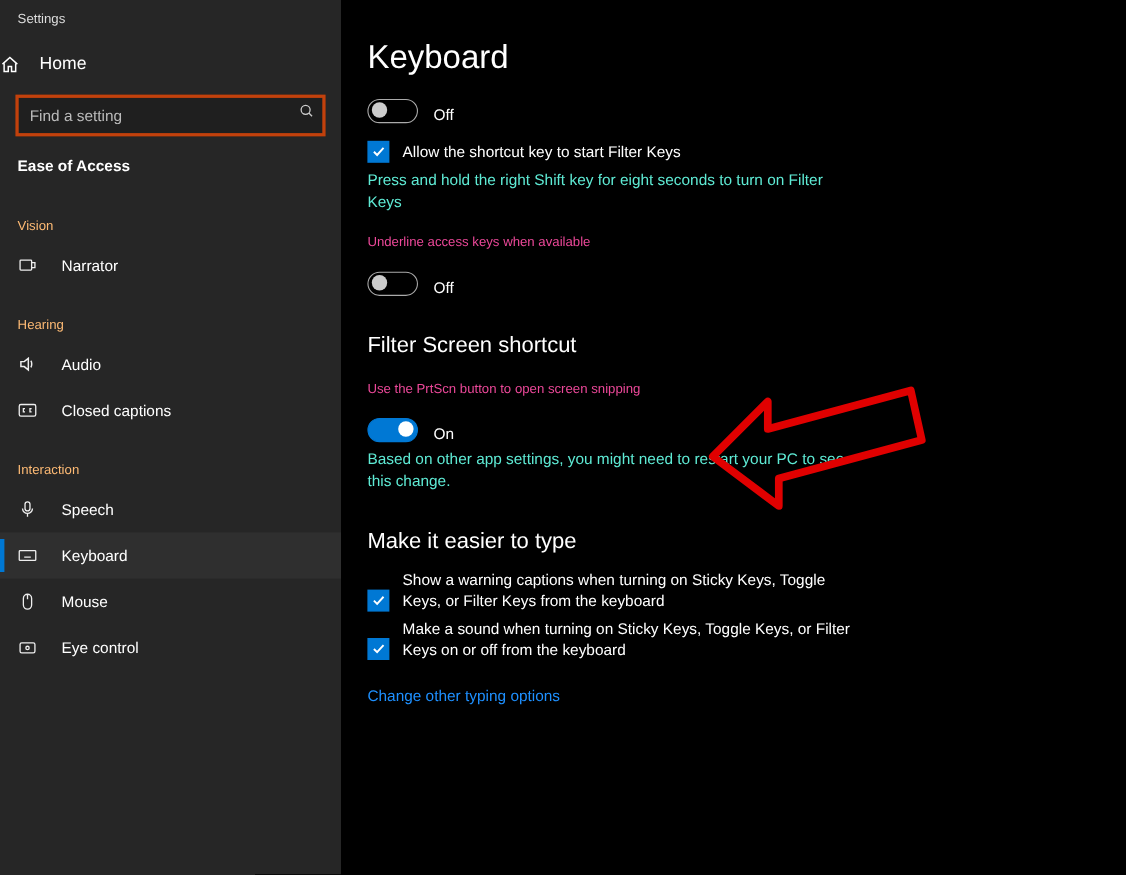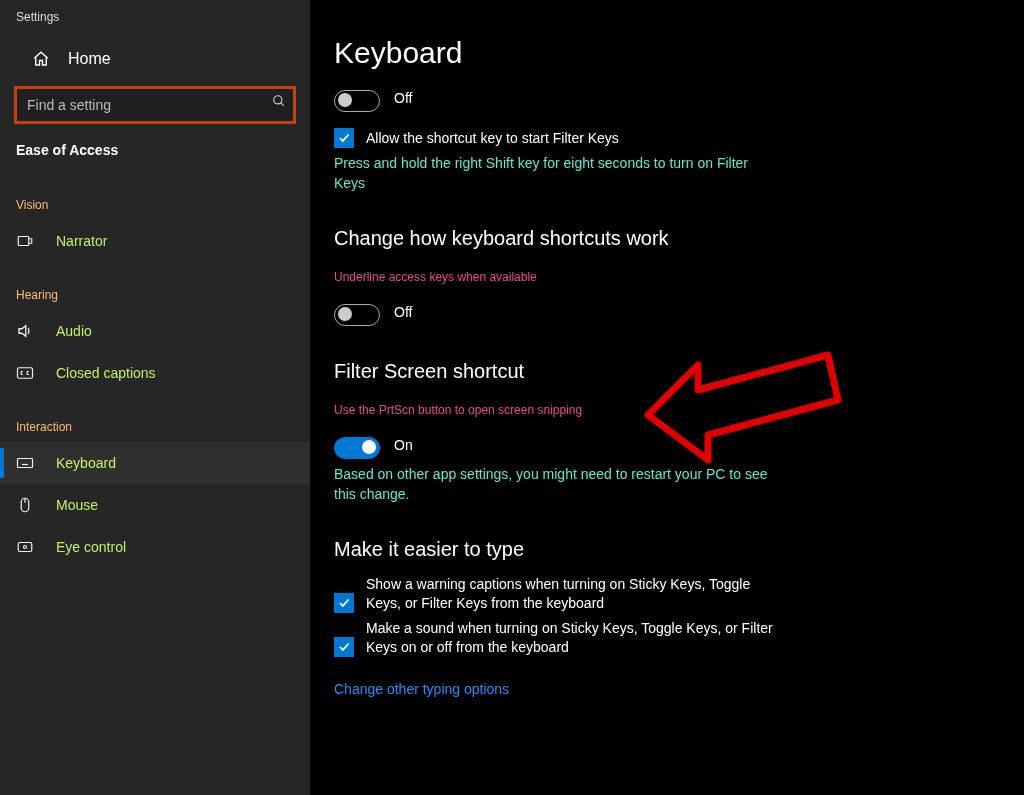--- a/index.html
+++ b/index.html
@@ -1,34 +1,34 @@
 <!DOCTYPE html>
 <html><head>
 <meta charset="utf-8">
 <style>
   html,body{margin:0;padding:0;background:#000;font-family:"Segoe UI",Arial,sans-serif;color:#fff;width:1024px;height:795px;overflow:hidden}
   .app{display:flex;width:848px;height:795px}
   .sidebar{width:310px;background:#262626;display:flex;flex-direction:column;padding-top:10px;box-sizing:border-box}
   .win-title{font-size:12px;color:#ddd;padding:0 0 18px 16px}
-  .home-row{display:flex;align-items:flex-start;padding:8px 32px;cursor:pointer}
+  .home-row{display:flex;align-items:flex-start;padding:8px 0;cursor:pointer}
   .home-row .ico{width:18px;height:18px;margin-right:18px;display:flex;align-items:center;justify-content:center}
   .search-wrap{margin:10px 14px 14px 14px;position:relative}
   .search{width:100%;box-sizing:border-box;background:#1f1f1f;border:3px solid #c2410c;color:#ccc;padding:8px 32px 8px 10px;font-size:14px;outline:none}
   .search::placeholder{color:#bbb}
   .search-ico{position:absolute;right:10px;top:8px;color:#ccc}
   .section-head{font-size:14px;font-weight:600;color:#fff;padding:4px 0 14px 16px}
   .cat{font-size:12px;color:#fdba74;padding:26px 16px 8px 16px}
-  .nav-item{display:flex;align-items:center;padding:12px 16px 12px 16px;cursor:pointer;font-size:14px;color:#bef264;position:relative}
+  .nav-item{display:flex;align-items:center;padding:12px 16px 12px 16px;cursor:pointer;font-size:14px;color:#ffffff;position:relative}
   .nav-item.selected::before{content:"";position:absolute;left:0;top:6px;bottom:6px;width:4px;background:#0078d4}
   .nav-item.selected{background:#2f2f2f}
   .nav-item .ico{width:18px;height:18px;margin-right:22px;display:flex;align-items:center;justify-content:center;color:#eee}
   .content{flex:1;padding:36px 0 0 24px;overflow:auto}
   h1{font-weight:400;font-size:30px;margin:0 0 20px 0}
   .sec-h{font-size:20px;font-weight:400;margin:34px 0 14px 0}
-  .toggle-row{display:flex;align-items:flex-start;margin:6px 0}
+  .toggle-row{display:flex;align-items:flex-end;margin:6px 0}
   .toggle{width:44px;height:20px;border:1px solid #aaa;border-radius:11px;background:#000;position:relative;cursor:pointer}
   .toggle .knob{position:absolute;top:2px;left:3px;width:14px;height:14px;border-radius:50%;background:#ccc}
   .toggle.on{background:#0078d4;border-color:#0078d4}
   .toggle.on .knob{left:auto;right:3px;background:#fff}
   .toggle-label{margin-left:14px;font-size:14px}
   .hint{font-size:14px;color:#5eead4;margin:6px 0 0 0;max-width:440px;line-height:1.4}
   .body-text{font-size:12px;color:#ec4899;margin:20px 0}
   .chk-row{display:flex;align-items:flex-end;margin:6px 0;max-width:440px}
   .chk{width:20px;height:20px;background:#0078d4;display:flex;align-items:center;justify-content:center;flex:0 0 20px;margin-right:12px;cursor:pointer}
   .chk svg{width:14px;height:14px}
@@ -92,20 +92,29 @@
       <span class="ico">
         <svg viewBox="0 0 24 24" fill="none" stroke="#eee" stroke-width="1.6">
             <rect x="2" y="5" width="20" height="14" rx="2"></rect>
             <path d="M9 10H7v4h2M17 10h-2v4h2"></path>
           </svg>
       </span>
       <span>Closed captions</span>
     </div>
 
     <div class="cat">Interaction</div>
+    <div class="nav-item">
+      <span class="ico">
+        <svg viewBox="0 0 24 24" fill="none" stroke="#eee" stroke-width="1.6">
+            <rect x="9" y="3" width="6" height="11" rx="3"></rect>
+            <path d="M6 11a6 6 0 0 0 12 0M12 17v4"></path>
+          </svg>
+      </span>
+      <span>Speech</span>
+    </div>
     <div class="nav-item selected">
       <span class="ico">
         <svg viewBox="0 0 24 24" fill="none" stroke="#eee" stroke-width="1.6">
             <rect x="2" y="6" width="20" height="12" rx="1"></rect>
             <path d="M6 10h0M10 10h0M14 10h0M18 10h0M6 14h0M8 14h8"></path>
           </svg>
       </span>
       <span>Keyboard</span>
     </div>
     <div class="nav-item">
@@ -141,21 +150,20 @@
     <div class="chk-row" style="margin-top:16px">
       <div class="chk">
         <svg viewBox="0 0 24 24" fill="none" stroke="#fff" stroke-width="3">
             <path d="m5 12 5 5L20 6"></path>
           </svg>
       </div>
       <span class="lbl">Allow the shortcut key to start Filter Keys</span>
     </div>
     <div class="hint">Press and hold the right Shift key for eight seconds to turn on Filter Keys</div>
 
-    <div class="sec-h">Change how keyboard shortcuts work</div>
     <div class="body-text">Underline access keys when available</div>
     <div class="toggle-row">
       <div class="toggle">
           <div class="knob"></div>
         </div>
       <span class="toggle-label">Off</span>
     </div>
 
     <div class="sec-h">Filter Screen shortcut</div>
     <div class="body-text">Use the PrtScn button to open screen snipping</div>

